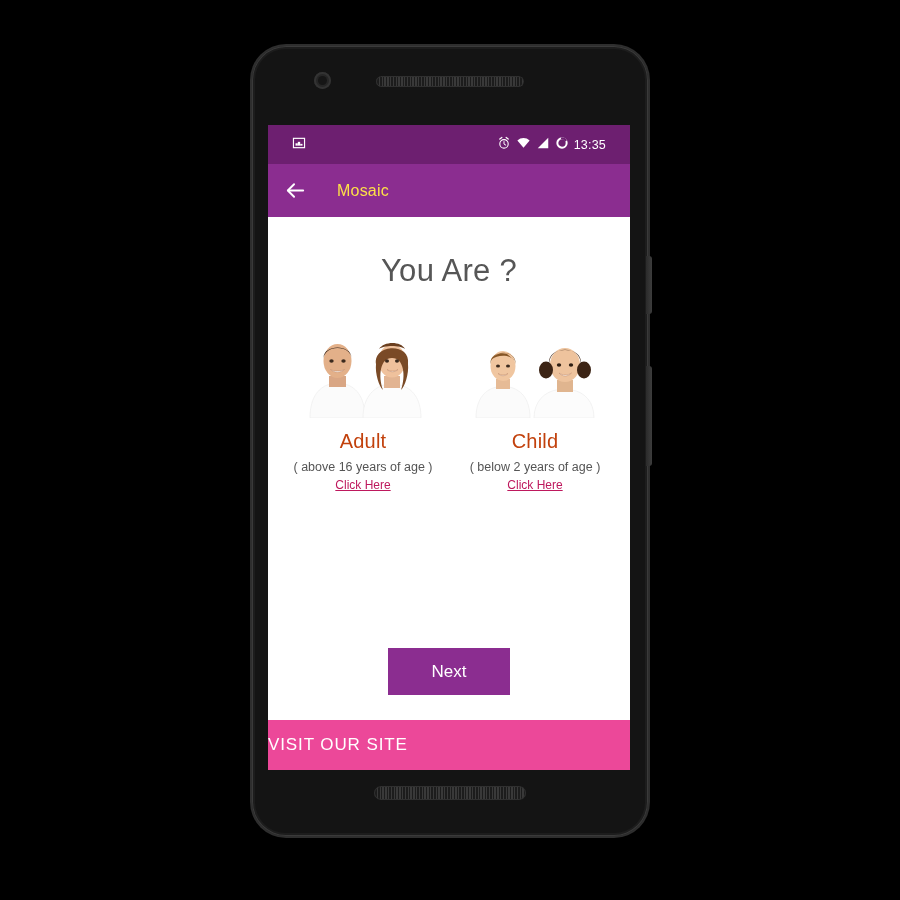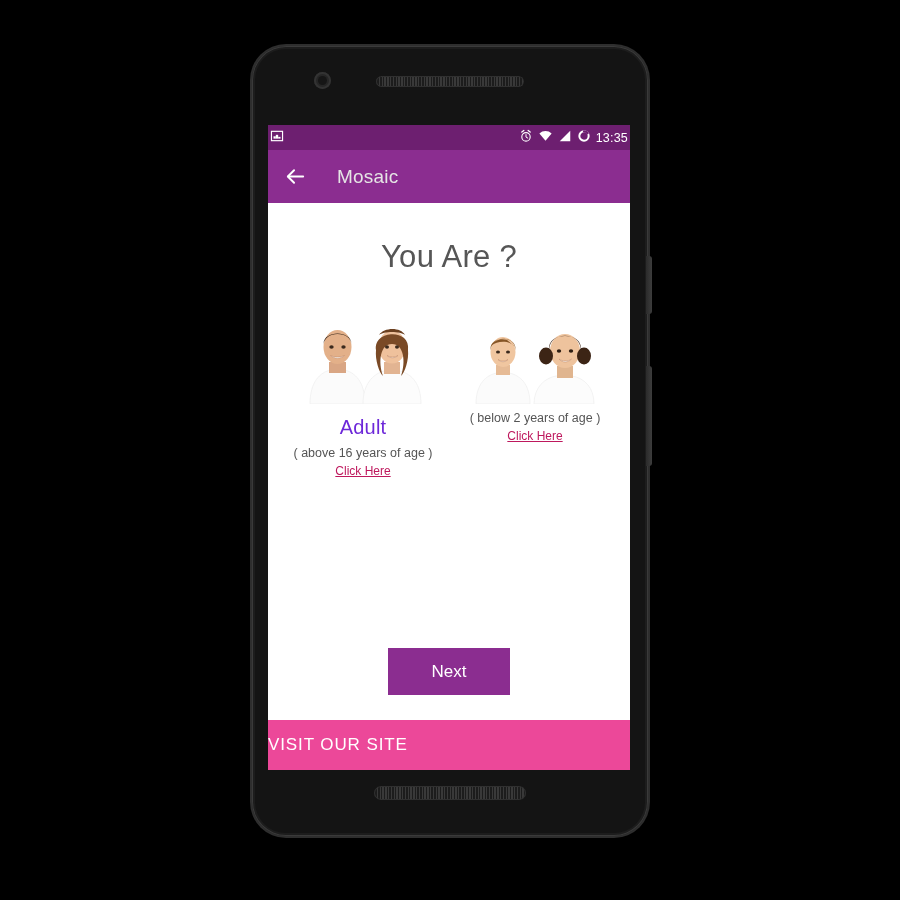--- a/index.html
+++ b/index.html
@@ -77,45 +77,45 @@
     position:absolute;
     left:16px; top:79px;
     width:362px; height:645px;
     background:#ffffff;
     overflow:hidden;
     display:flex;flex-direction:column;
   }
 
   
   #status-bar{
-    height:25px;
+    height:39px;
     background:#6d1f70;
     display:flex;align-items:center;
-    padding:0 2px;
+    padding:0 24px;
     flex:0 0 auto;
   }
   #status-left{display:flex;align-items:center;gap:6px;}
   #status-right{margin-left:auto;display:flex;align-items:center;gap:5px;}
   .sb-icon{display:block;}
   #status-time{
     color:#ffffff;font-size:12.5px;letter-spacing:.2px;
     font-family:"Liberation Sans", sans-serif;
   }
 
   
   #app-bar{
     height:53px;
     background:#8b2d90;
     display:flex;align-items:center;
     padding:0 16px;
     flex:0 0 auto;
   }
   #back-arrow{margin-right:30px;display:flex;align-items:center;cursor:pointer;}
   #app-title{
-    color:#e5e5e5;font-size:19px;letter-spacing:.2px;
+    color:#fde047;font-size:16px;letter-spacing:.2px;
   }
 
   
   #content{
     flex:1 1 auto;
     background:#ffffff;
     display:flex;flex-direction:column;
     position:relative;
     margin-top:8px;
   }
@@ -139,21 +139,21 @@
   .photo{
     height:102px;
     position:relative;
     overflow:hidden;
     background:#ffffff;
   }
   .photo svg{display:block;width:100%;height:100%;}
 
   .choice-label{
     font-size:20px;
-    color:#6d28d9;
+    color:#c2410c;
     margin-top:12px;
     letter-spacing:.2px;
   }
   .choice-sub{
     font-size:12.5px;
     color:#555555;
     margin-top:7px;
   }
   .choice-link{
     font-size:12px;
@@ -319,20 +319,21 @@
                 <ellipse cx="105" cy="49" rx="15" ry="17" fill="#eec39d"></ellipse>
                 <path d="M89 48 C87 29 123 29 121 48 C120 38 114 34 105 34 C96 34 90 38 89 48 Z" fill="#3c2415"></path>
                 <ellipse cx="86" cy="54" rx="7" ry="8.5" fill="#3c2415"></ellipse>
                 <ellipse cx="124" cy="54" rx="7" ry="8.5" fill="#3c2415"></ellipse>
                 <ellipse cx="99" cy="49" rx="2.2" ry="1.8" fill="#2d1d12"></ellipse>
                 <ellipse cx="111" cy="49" rx="2.2" ry="1.8" fill="#2d1d12"></ellipse>
                 <path d="M99 57 C102.5 61 108 61 111.5 57 C108 59.5 102.5 59.5 99 57 Z" fill="#ffffff" stroke="#c08a6a" stroke-width="0.5"></path>
               </g>
             </svg>
           </div>
+          <div class="choice-label">Child</div>
           <div class="choice-sub">( below 2 years of age )</div>
           <div><span class="choice-link">Click Here</span></div>
         </div>
 
       </div>
 
       <div id="next-wrap">
         <button id="next-button">Next</button>
       </div>
     </div>

